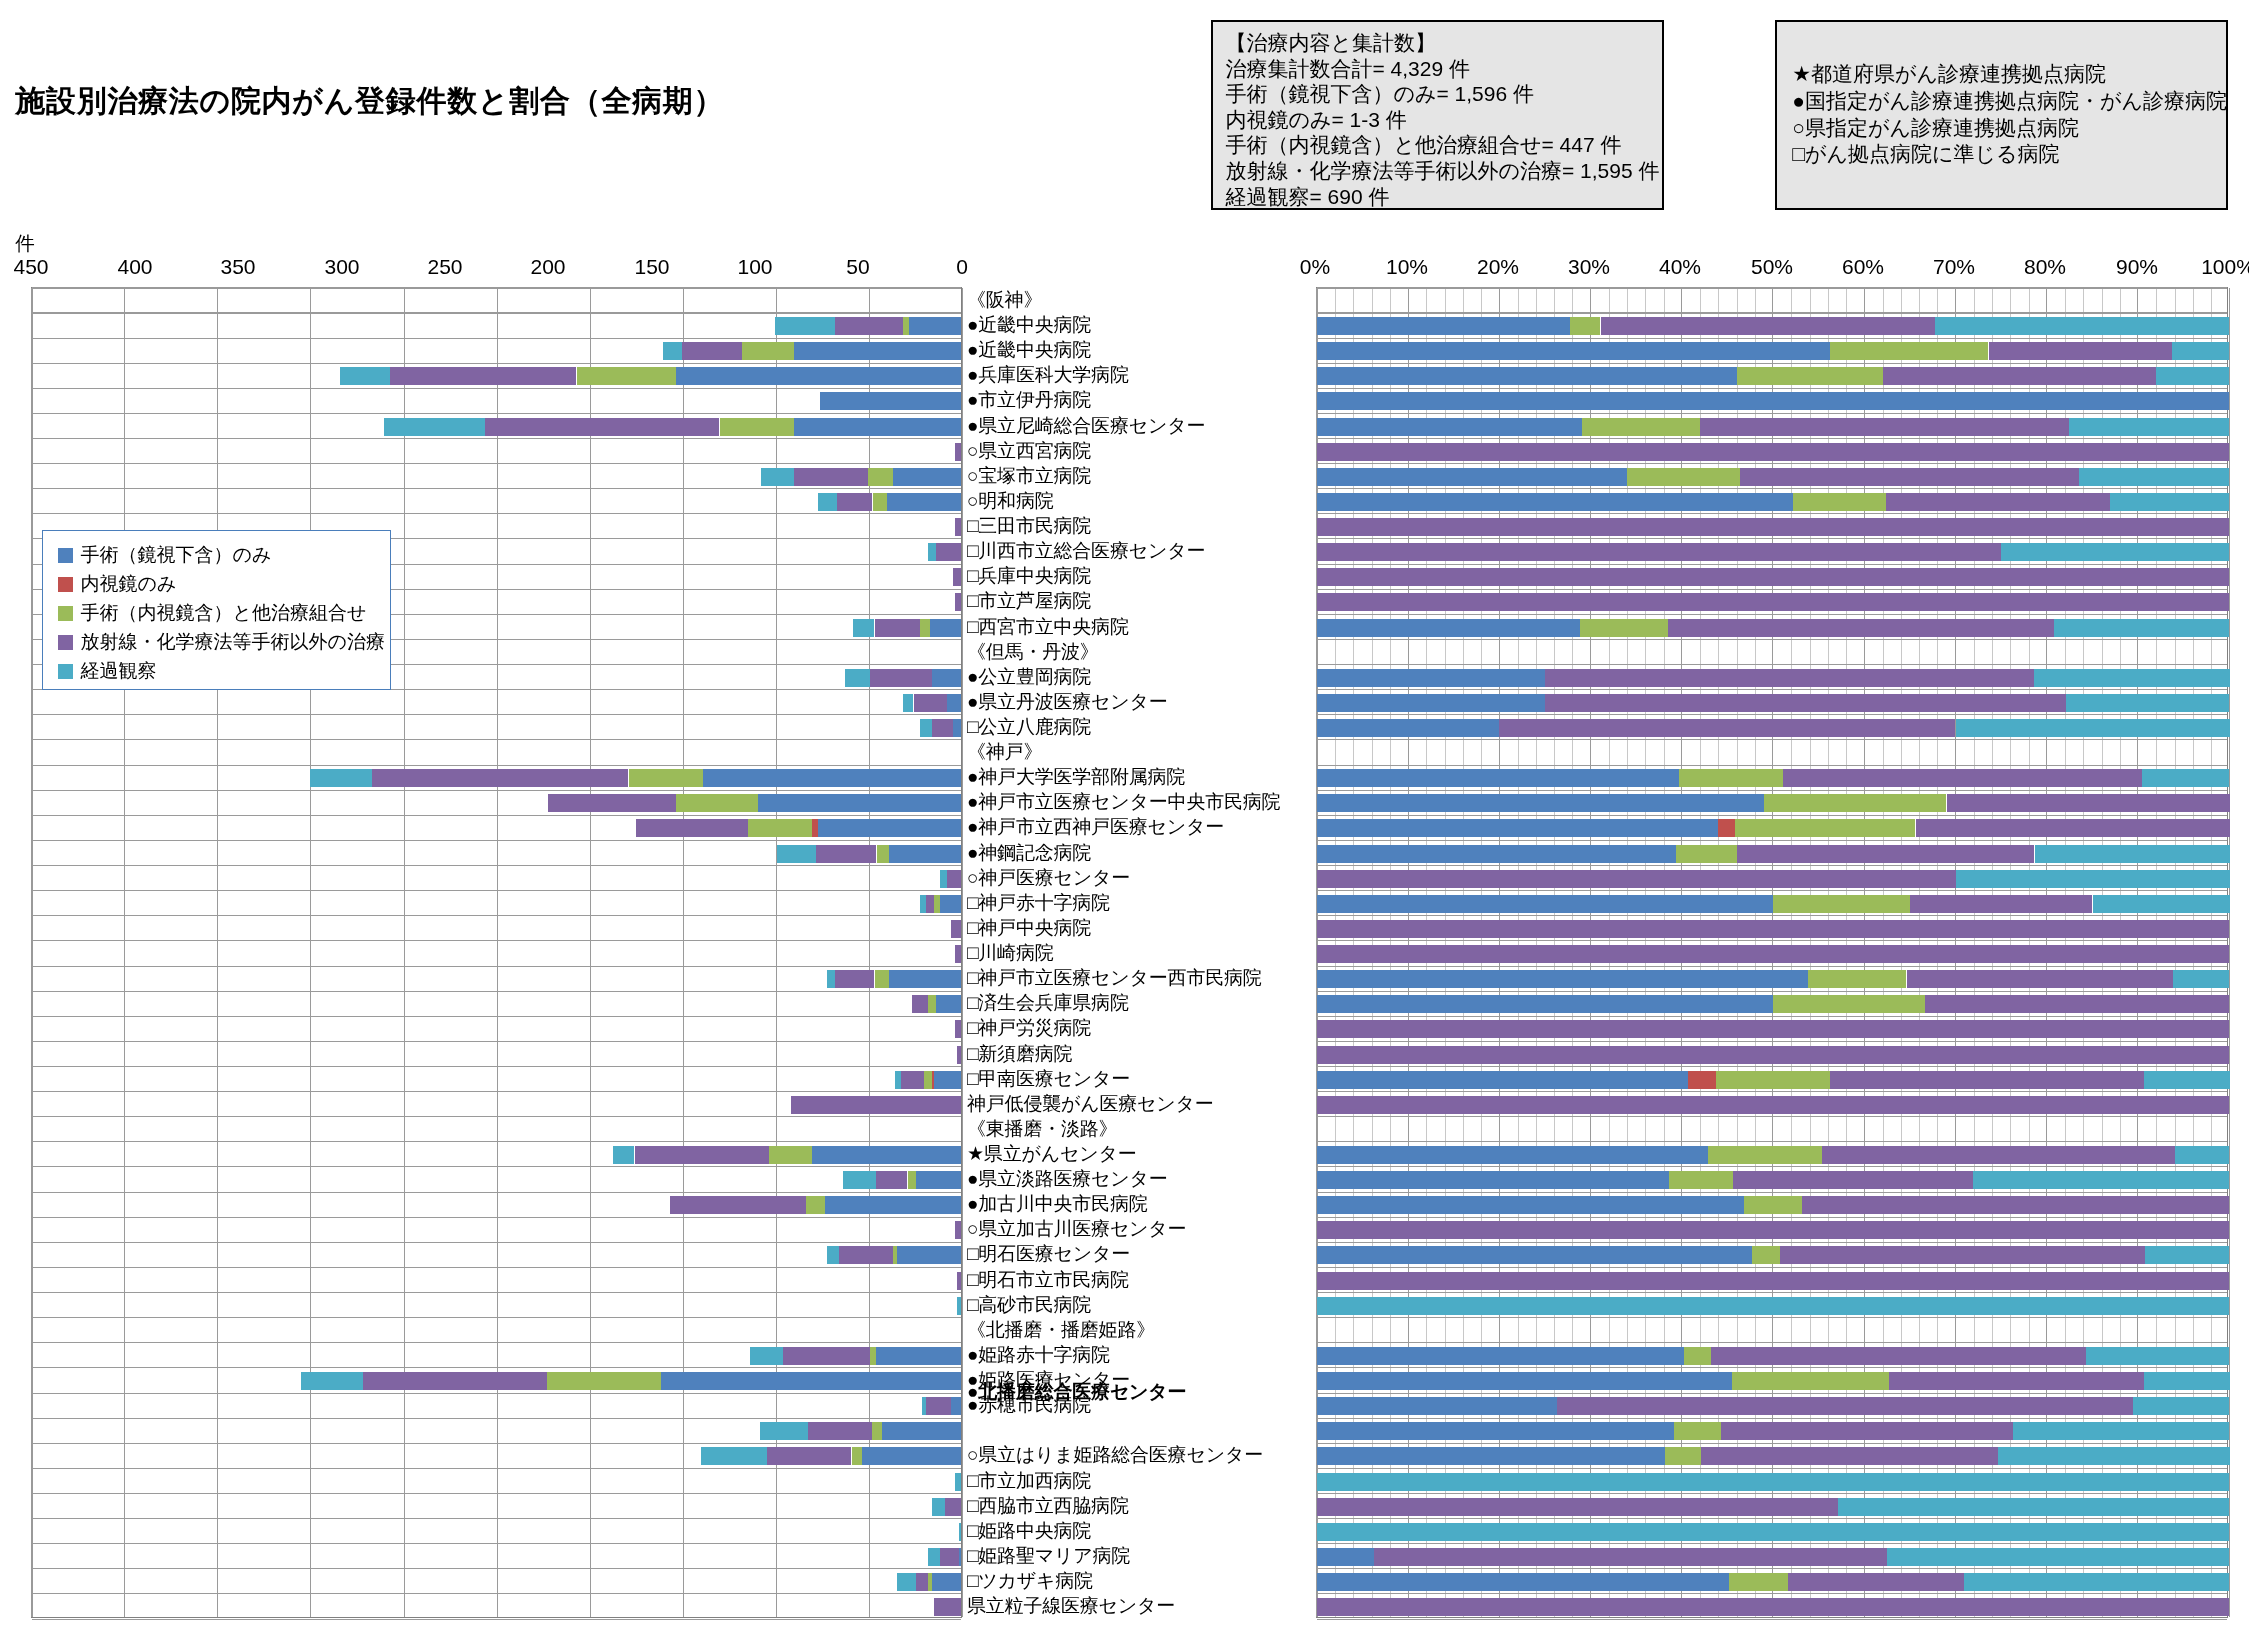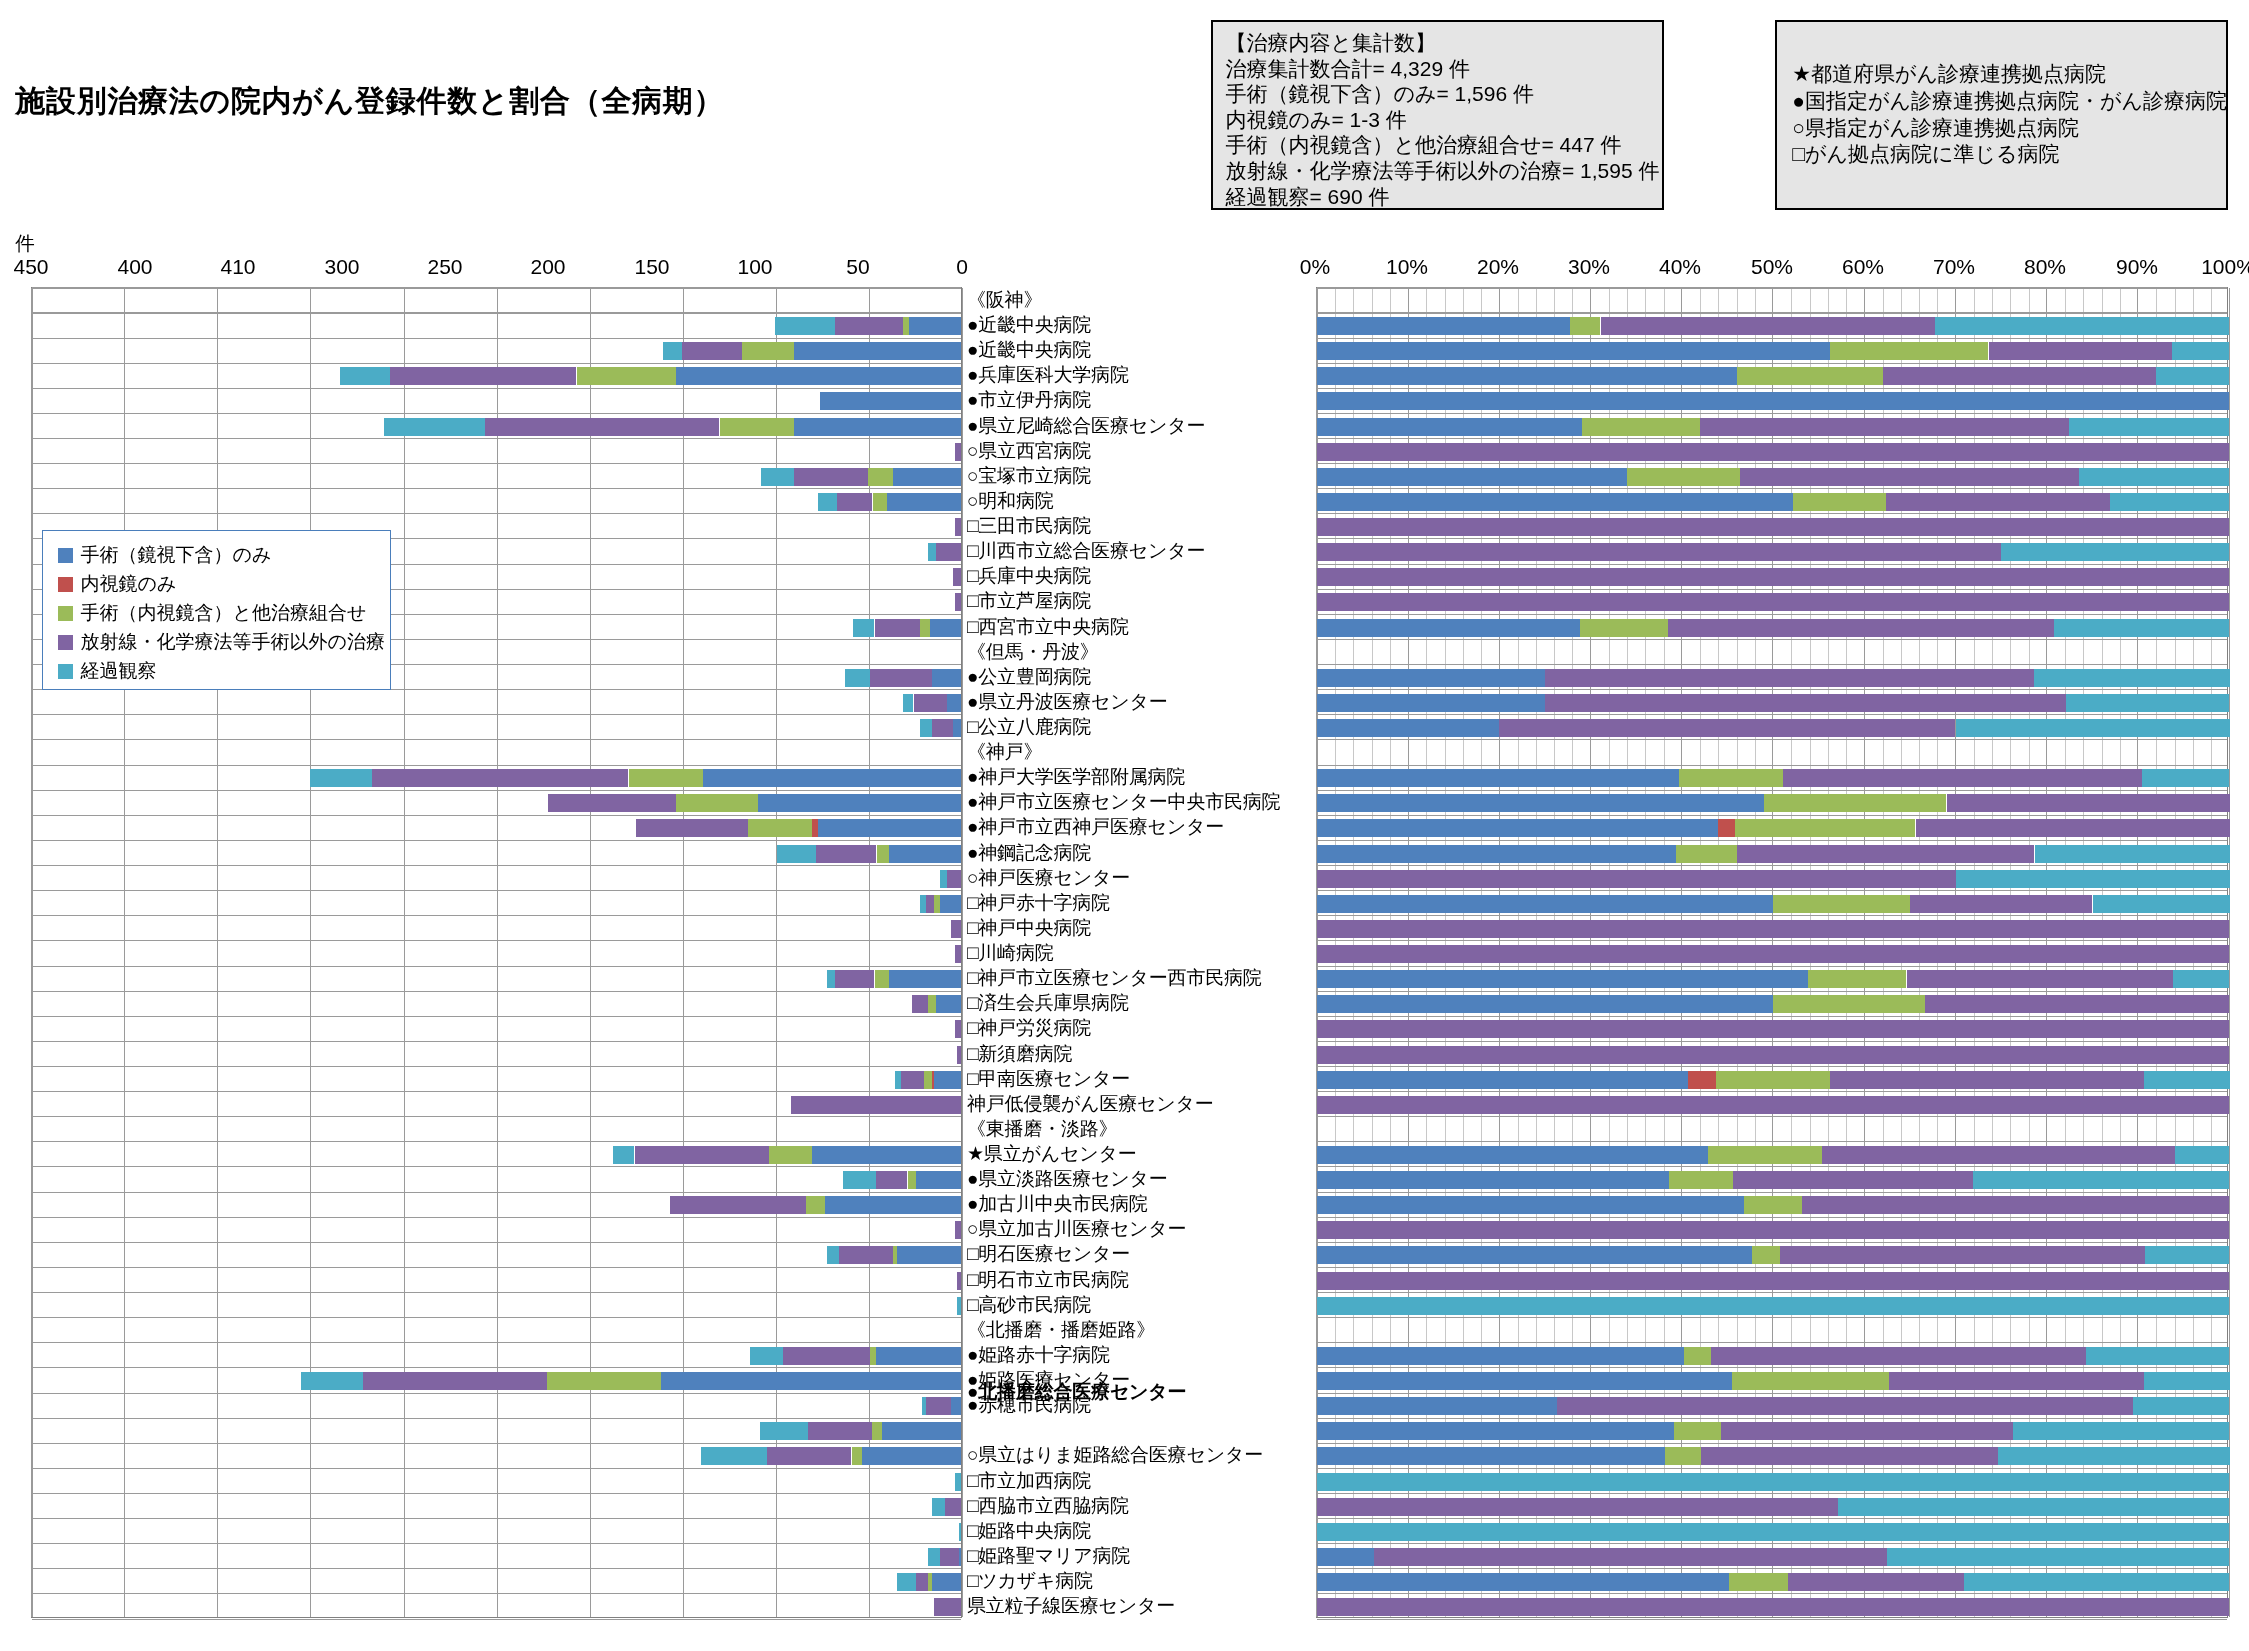--- a/index.html
+++ b/index.html
@@ -75,21 +75,21 @@
   <div class="line">★都道府県がん診療連携拠点病院</div>
   <div class="line">●国指定がん診療連携拠点病院・がん診療病院</div>
   <div class="line">○県指定がん診療連携拠点病院</div>
   <div class="line">□がん拠点病院に準じる病院</div>
 </div>
 
 <div class="abs" id="unit-label">件</div>
 <div class="abs tickrow" id="ticksL" style="left:0;width:1004px;">
     <div class="tick" style="left: 31px;">450</div>
     <div class="tick" style="left: 135px;">400</div>
-    <div class="tick" style="left: 238px;">410</div>
+    <div class="tick" style="left: 238px;">350</div>
     <div class="tick" style="left: 342px;">300</div>
     <div class="tick" style="left: 445px;">250</div>
     <div class="tick" style="left: 548px;">200</div>
     <div class="tick" style="left: 652px;">150</div>
     <div class="tick" style="left: 755px;">100</div>
     <div class="tick" style="left: 858px;">50</div>
     <div class="tick" style="left: 962px;">0</div>
   </div>
 <div class="abs tickrow" id="ticksR" style="left:1282px;width:976px;">
     <div class="tick" style="left: 33px;">0%</div>

